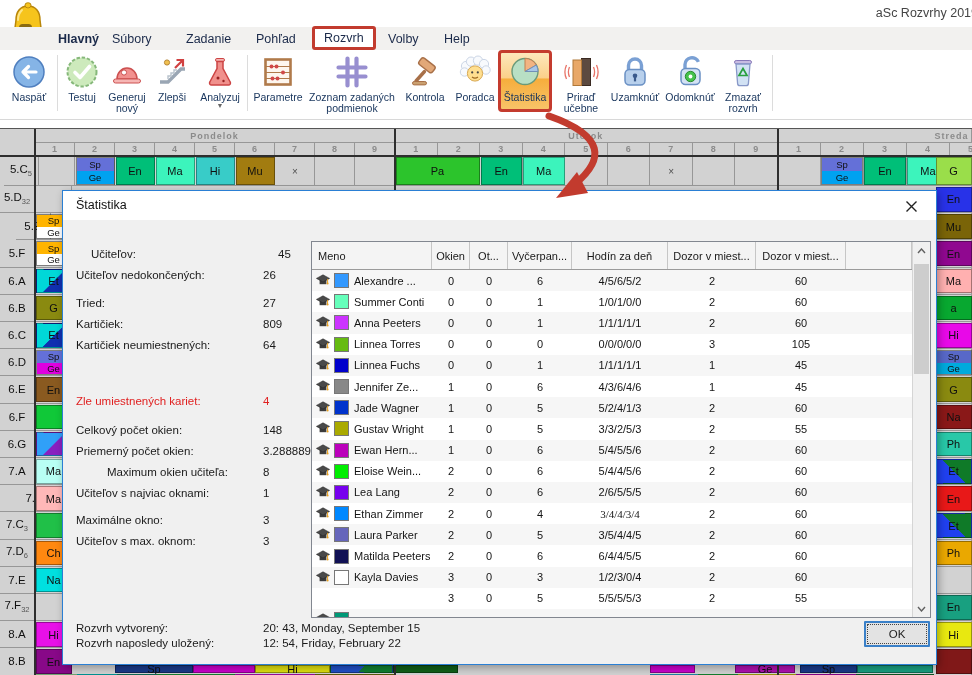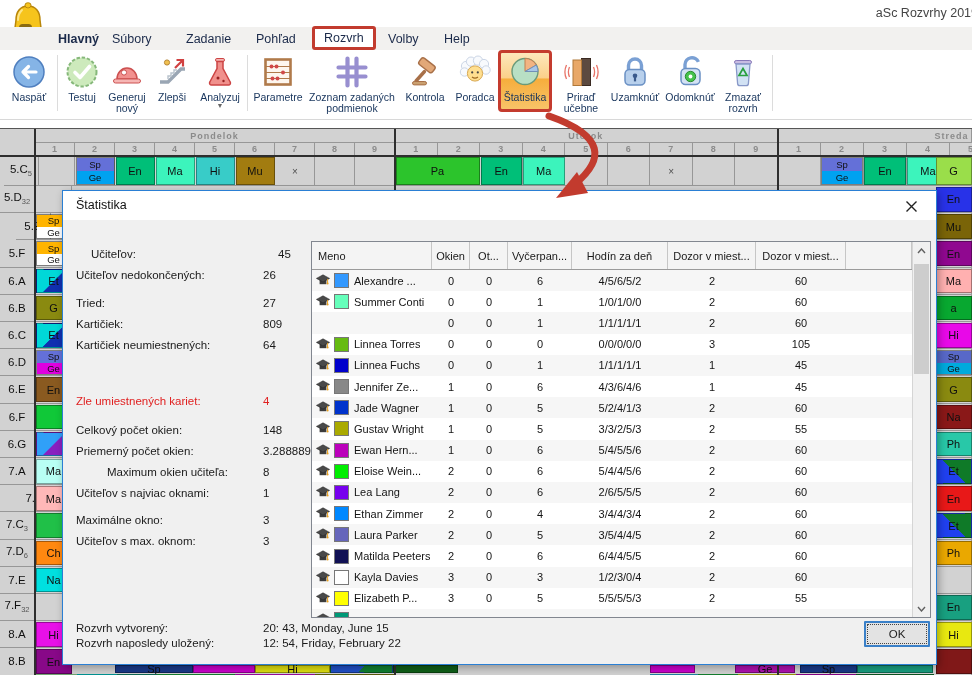--- a/index.html
+++ b/index.html
@@ -594,20 +594,30 @@
               <div style="overflow: hidden; white-space: nowrap;">Summer Conti</div>
             </div>
             <div class="tcell" style="left: 120px; width: 38px;">0</div>
             <div class="tcell" style="left: 158px; width: 38px;">0</div>
             <div class="tcell" style="left: 196px; width: 64px;">1</div>
             <div class="tcell" style="left: 260px; width: 96px;">1/0/1/0/0</div>
             <div class="tcell" style="left: 356px; width: 88px;">2</div>
             <div class="tcell" style="left: 444px; width: 90px;">60</div>
           </div>
           <div class="trow odd">
+            <div class="tcell name" style="left: 0px; width: 120px;">
+              <svg width="14" height="13" viewBox="0 0 14 13">
+                <rect x="3.6" y="5.8" width="6.8" height="4.4" fill="#3c3c3c"></rect>
+                <polygon points="7,0.8 13.6,4.4 7,8 0.4,4.4" fill="#4a4a4a" stroke="#222" stroke-width="0.5"></polygon>
+                <path d="M11.6 4.9 v4.2" stroke="#e8a020" stroke-width="1" fill="none"></path>
+                <circle cx="11.6" cy="9.6" r="1" fill="#e8a020"></circle>
+              </svg>
+              <div class="csq" style="background: rgb(204, 51, 255);"></div>
+              <div style="overflow: hidden; white-space: nowrap;">Anna Peeters</div>
+            </div>
             <div class="tcell" style="left: 120px; width: 38px;">0</div>
             <div class="tcell" style="left: 158px; width: 38px;">0</div>
             <div class="tcell" style="left: 196px; width: 64px;">1</div>
             <div class="tcell" style="left: 260px; width: 96px;">1/1/1/1/1</div>
             <div class="tcell" style="left: 356px; width: 88px;">2</div>
             <div class="tcell" style="left: 444px; width: 90px;">60</div>
           </div>
           <div class="trow">
             <div class="tcell name" style="left: 0px; width: 120px;">
               <svg width="14" height="13" viewBox="0 0 14 13">
@@ -759,21 +769,21 @@
                 <polygon points="7,0.8 13.6,4.4 7,8 0.4,4.4" fill="#4a4a4a" stroke="#222" stroke-width="0.5"></polygon>
                 <path d="M11.6 4.9 v4.2" stroke="#e8a020" stroke-width="1" fill="none"></path>
                 <circle cx="11.6" cy="9.6" r="1" fill="#e8a020"></circle>
               </svg>
               <div class="csq" style="background: rgb(0, 136, 255);"></div>
               <div style="overflow: hidden; white-space: nowrap;">Ethan Zimmer</div>
             </div>
             <div class="tcell" style="left: 120px; width: 38px;">2</div>
             <div class="tcell" style="left: 158px; width: 38px;">0</div>
             <div class="tcell" style="left: 196px; width: 64px;">4</div>
-            <div class="tcell" style="left: 260px; width: 96px;">3/4/4/3/4</div>
+            <div class="tcell" style="left: 260px; width: 96px; font-family: Liberation Serif, serif;">3/4/4/3/4</div>
             <div class="tcell" style="left: 356px; width: 88px;">2</div>
             <div class="tcell" style="left: 444px; width: 90px;">60</div>
           </div>
           <div class="trow odd">
             <div class="tcell name" style="left: 0px; width: 120px;">
               <svg width="14" height="13" viewBox="0 0 14 13">
                 <rect x="3.6" y="5.8" width="6.8" height="4.4" fill="#3c3c3c"></rect>
                 <polygon points="7,0.8 13.6,4.4 7,8 0.4,4.4" fill="#4a4a4a" stroke="#222" stroke-width="0.5"></polygon>
                 <path d="M11.6 4.9 v4.2" stroke="#e8a020" stroke-width="1" fill="none"></path>
                 <circle cx="11.6" cy="9.6" r="1" fill="#e8a020"></circle>
@@ -818,30 +828,20 @@
               <div style="overflow: hidden; white-space: nowrap;">Kayla Davies</div>
             </div>
             <div class="tcell" style="left: 120px; width: 38px;">3</div>
             <div class="tcell" style="left: 158px; width: 38px;">0</div>
             <div class="tcell" style="left: 196px; width: 64px;">3</div>
             <div class="tcell" style="left: 260px; width: 96px;">1/2/3/0/4</div>
             <div class="tcell" style="left: 356px; width: 88px;">2</div>
             <div class="tcell" style="left: 444px; width: 90px;">60</div>
           </div>
           <div class="trow">
-            <div class="tcell name" style="left: 0px; width: 120px;">
-              <svg width="14" height="13" viewBox="0 0 14 13">
-                <rect x="3.6" y="5.8" width="6.8" height="4.4" fill="#3c3c3c"></rect>
-                <polygon points="7,0.8 13.6,4.4 7,8 0.4,4.4" fill="#4a4a4a" stroke="#222" stroke-width="0.5"></polygon>
-                <path d="M11.6 4.9 v4.2" stroke="#e8a020" stroke-width="1" fill="none"></path>
-                <circle cx="11.6" cy="9.6" r="1" fill="#e8a020"></circle>
-              </svg>
-              <div class="csq" style="background: rgb(255, 255, 0);"></div>
-              <div style="overflow: hidden; white-space: nowrap;">Elizabeth P...</div>
-            </div>
             <div class="tcell" style="left: 120px; width: 38px;">3</div>
             <div class="tcell" style="left: 158px; width: 38px;">0</div>
             <div class="tcell" style="left: 196px; width: 64px;">5</div>
             <div class="tcell" style="left: 260px; width: 96px;">5/5/5/5/3</div>
             <div class="tcell" style="left: 356px; width: 88px;">2</div>
             <div class="tcell" style="left: 444px; width: 90px;">55</div>
           </div>
           <div class="trow odd">
             <div class="tcell name" style="left: 0px; width: 120px;">
               <svg width="14" height="13" viewBox="0 0 14 13">
@@ -869,21 +869,21 @@
         </div>
         <div id="sthumb"></div>
         <div class="sbtn" style="bottom:0;top:auto">
           <svg width="9" height="6" viewBox="0 0 9 6">
               <path d="M1 1 L4.5 5 L8 1" stroke="#606060" stroke-width="1.4" fill="none"></path>
             </svg>
         </div>
       </div>
     </div>
     <div id="dlg-footer">
-        <div class="foot-line" style="left: 13px; top: 431px; width: 420px;"><div style="display: inline;">Rozvrh vytvorený:</div><div class="val">20: 43, Monday, June 15</div></div>
+        <div class="foot-line" style="left: 13px; top: 431px; width: 420px;"><div style="display: inline;">Rozvrh vytvorený:</div><div class="val">20: 43, Monday, September 15</div></div>
         <div class="foot-line" style="left: 13px; top: 446px; width: 420px;"><div style="display: inline;">Rozvrh naposledy uložený:</div><div class="val">12: 54, Friday, February 22</div></div>
       </div>
     <div id="ok-btn">OK</div>
   </div>
 
   <svg id="annot" width="972" height="675" viewBox="0 0 972 675">
     <path d="M549 116 C 606 136, 604 160, 575 184" fill="none" stroke="#c23b2e" stroke-width="7" stroke-linecap="round"></path>
     <polygon points="556,198 577,172 588,193" fill="#c23b2e"></polygon>
   </svg>
 </div>

